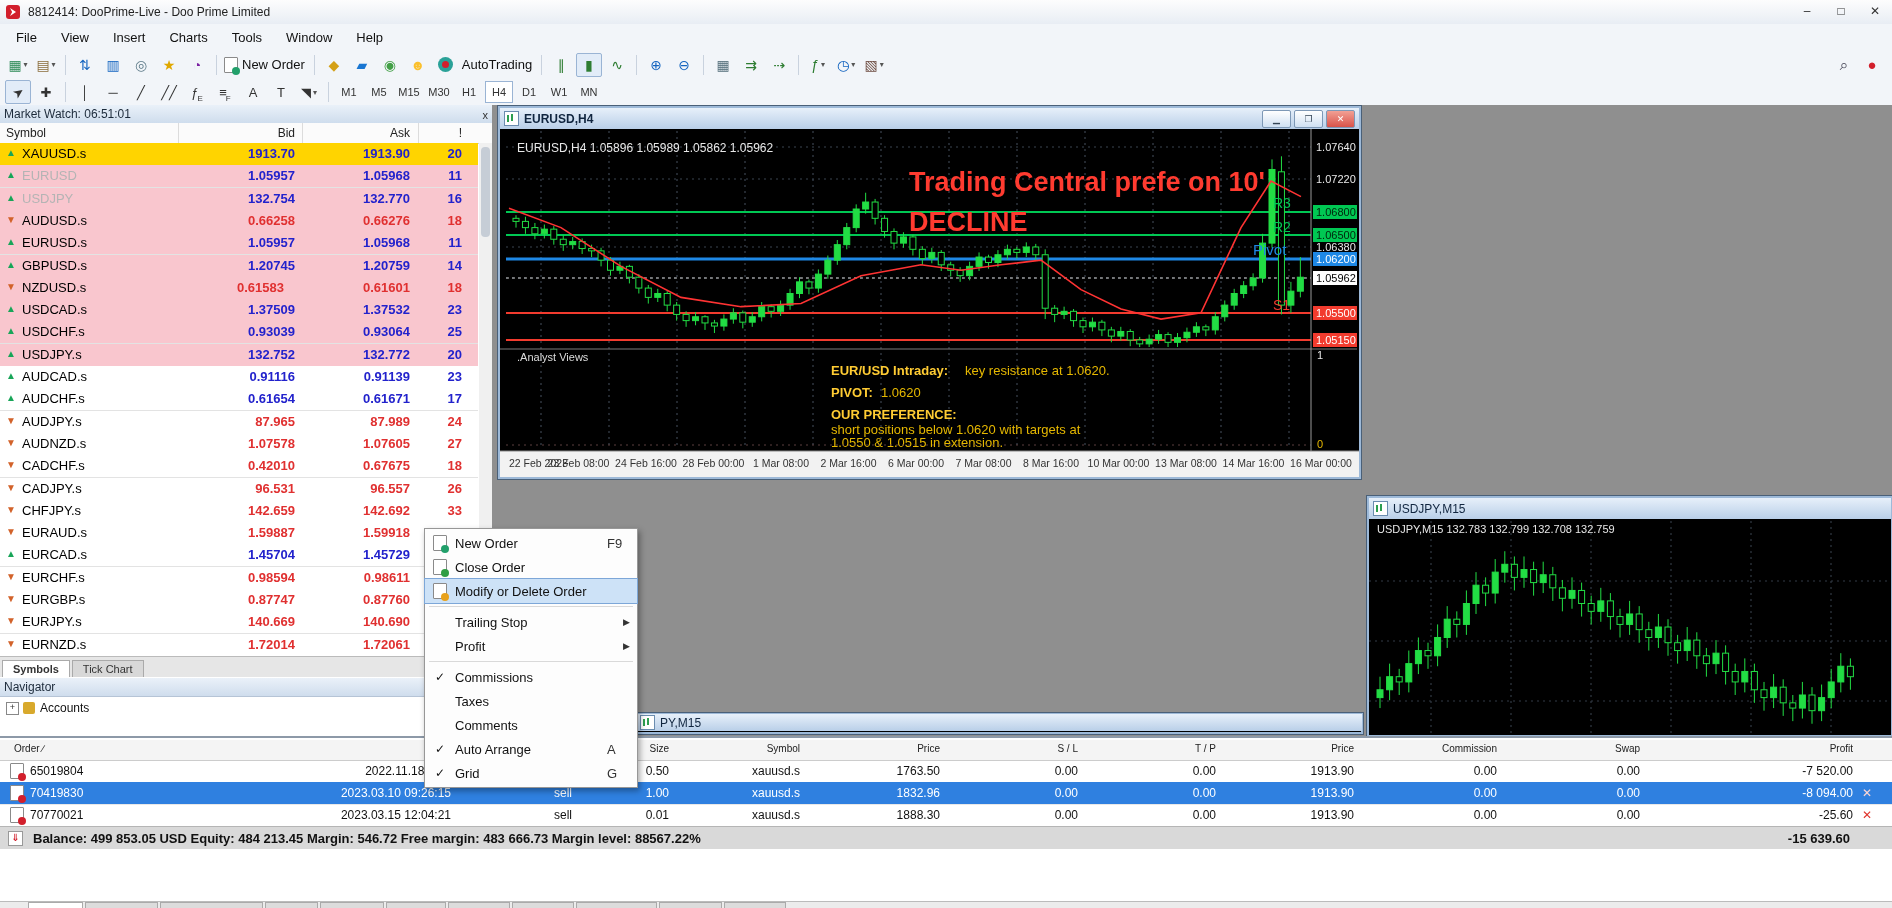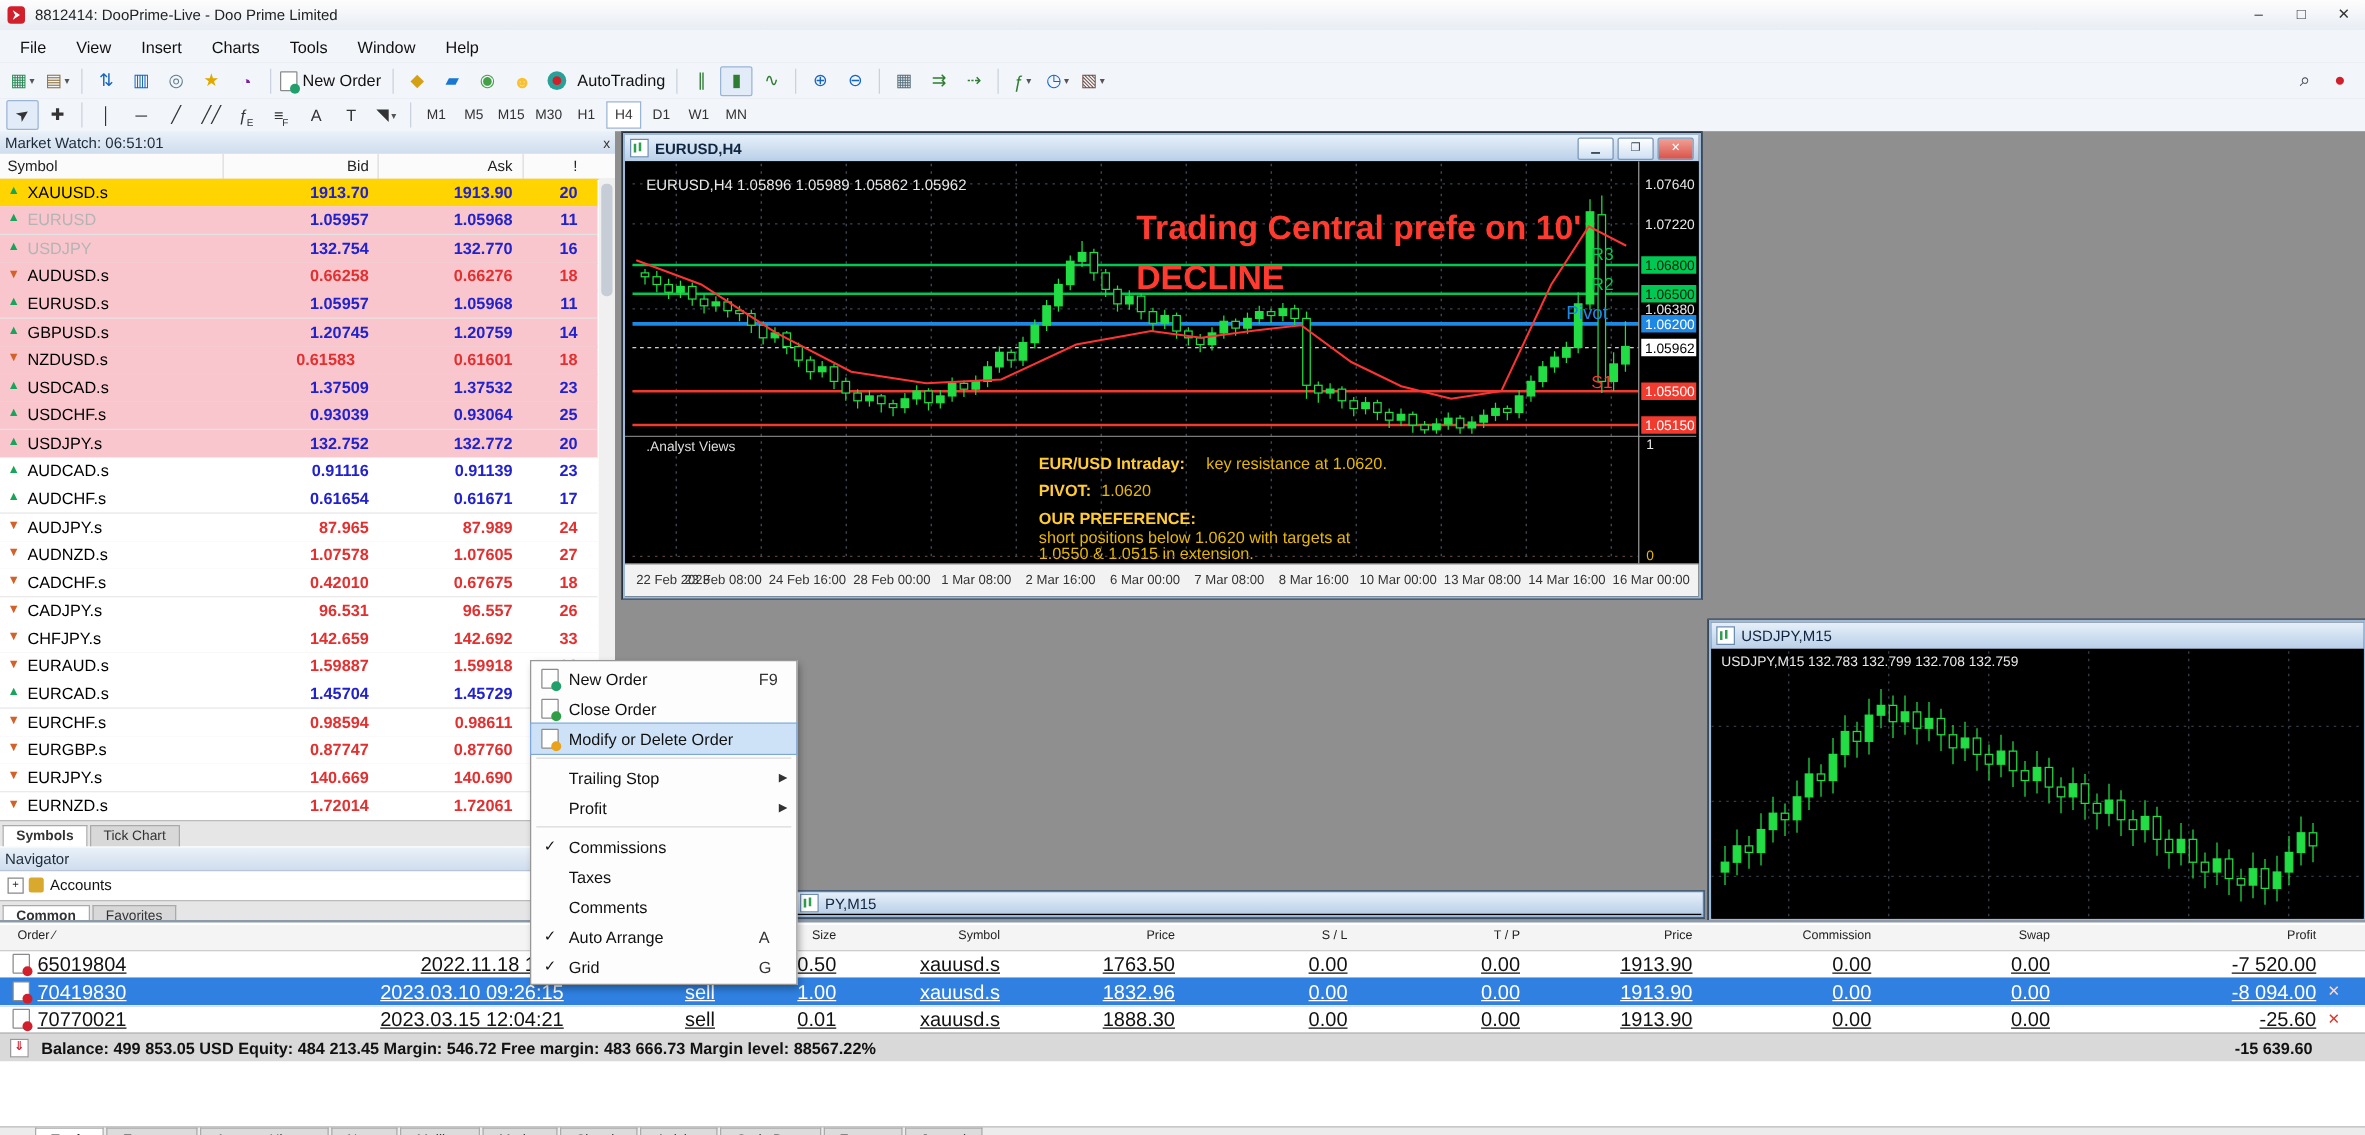--- a/index.html
+++ b/index.html
@@ -67,21 +67,21 @@
   .pageic{width:12px;height:14px;background:#fff;border:1px solid #8a8a8a;border-radius:1px;position:relative;}
   .pageic i{position:absolute;right:-3px;bottom:-3px;width:8px;height:8px;border-radius:50%;}
   .chk{font-size:12px;color:#111;}
   .subarrow{width:14px;color:#333;font-size:9px;}
   
   #terminal{left:0;top:736px;width:1892px;height:172px;background:#fff;border-top:2px solid #8d99a8;z-index:5;}
   #t-header{position:absolute;left:0;top:2px;width:1892px;height:20px;background:#f4f4f4;border-bottom:1px solid #ccc;}
   #t-header span{position:absolute;top:3px;font-size:10px;color:#222;}
   .t-row{position:absolute;left:0;width:1892px;height:22px;border-bottom:1px solid #e8e8e8;}
   .t-row.sel{background:#2f80e0;color:#fff;}
-  .t-cell{position:absolute;top:4px;font-size:16px;text-align:right;text-decoration:underline;}
+  .t-cell{position:absolute;top:4px;font-size:12px;text-align:right;}
   .t-x{position:absolute;top:4px;color:#e0342b;font-weight:bold;font-size:12px;}
   #t-balance{position:absolute;left:0;top:88px;width:1892px;height:22px;background:#d9d9d9;border-top:1px solid #b5b5b5;display:flex;align-items:center;font-weight:bold;font-size:13px;}
   #balicon{width:13px;height:13px;border:1px solid #999;background:#fff;color:#d21f2c;font-size:10px;line-height:12px;text-align:center;margin:0 10px 0 8px;}
   #t-tabs{position:absolute;left:0;top:163px;width:1892px;height:20px;background:#ececec;border-top:1px solid #bbb;display:flex;padding-left:28px;}
   .t-tab{font-size:11px;padding:3px 12px;border:1px solid #aaa;border-bottom:none;background:#dcdcdc;color:#333;margin-right:2px;white-space:nowrap;}
   .t-tab.active{background:#fff;font-weight:bold;}
   svg text{font-family:"Liberation Sans","DejaVu Sans",sans-serif;}
 </style>
 </head>
 <body>
@@ -443,24 +443,20 @@
       </div>
     <div class="panel-cap" style="top:573px;">
       <span>Navigator</span>
       <span class="cap-x">x</span>
     </div>
     <div id="nav-accounts" style="top:593px;">
       <span class="plusbox">+</span>
       <span class="acct-icon"></span>
       <span>Accounts</span>
     </div>
-    <div class="dock-tabs" style="top:615px;" id="nav-tabs">
-        <span class="dock-tab active">Common</span>
-        <span class="dock-tab">Favorites</span>
-      </div>
   </div>
 
   <div class="abs" id="mdi"></div>
 
   <div class="winframe" id="strip-window" style="left:560px;top:712px;width:802px;height:21px;z-index:1;">
     <div class="wincap" style="height:17px;top:1px;left:1px;right:1px;">
       <span class="cicon" style="margin-left:78px;"></span>
       <span>PY,M15</span>
     </div>
   </div>

